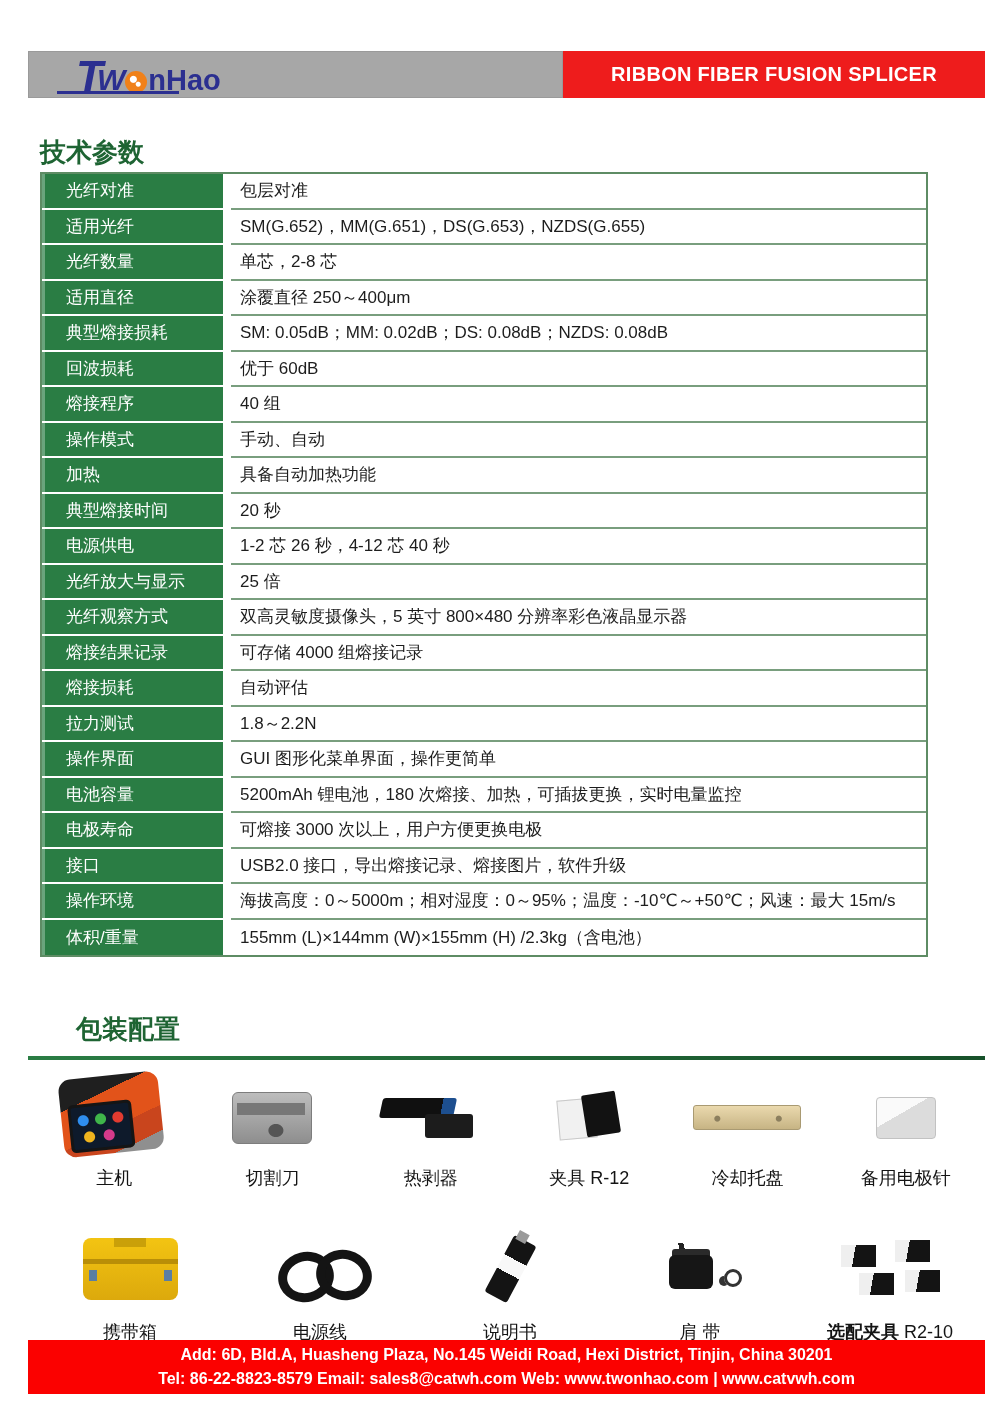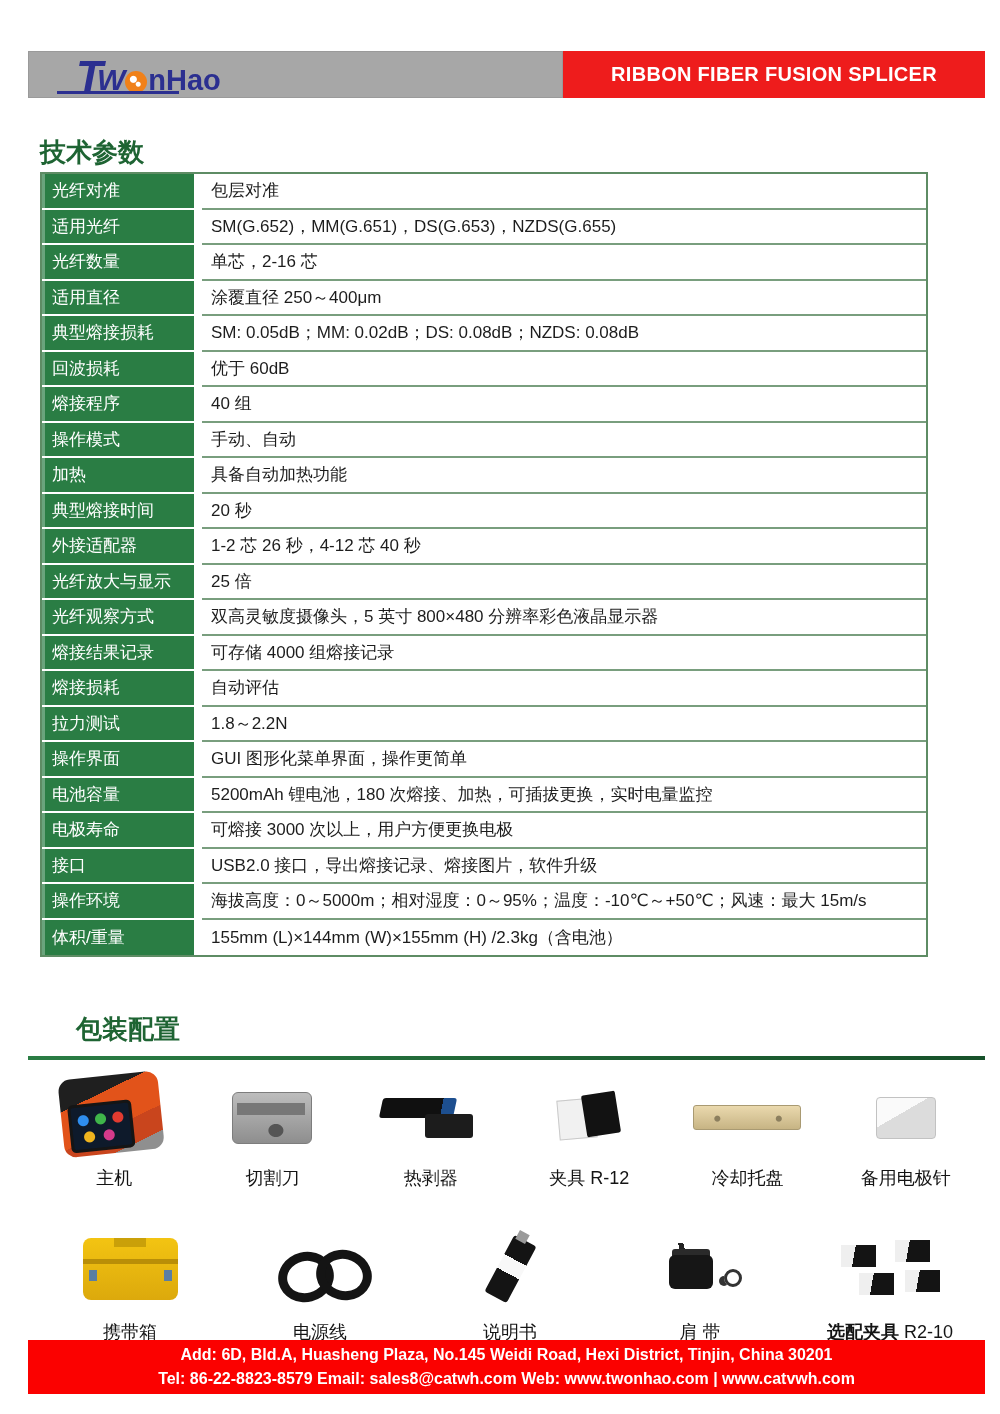--- a/index.html
+++ b/index.html
@@ -24,22 +24,22 @@
   .banner-title{color:#ffffff;font-weight:bold;font-size:20px;letter-spacing:.3px;}
   
   .section-title{position:absolute;left:40px;font-size:26px;font-weight:bold;color:#1e6433;}
   .title-specs{top:116px;margin-top:19px;}
   .title-pkg{top:1012px;margin-left:36px;}
   .pkg-line{position:absolute;top:1056px;left:28px;width:957px;height:4px;
     background:linear-gradient(90deg,#2a7d44,#17512a);}
   
   .spec-table{position:absolute;top:172px;left:40px;width:888px;border:2px solid #5e8c64;box-sizing:border-box;background:#fff;}
   .spec-row{display:flex;height:35.5px;box-sizing:border-box;}
-  .spec-label{width:152px;background:#2a7d44;color:#ffffff;font-size:17px;display:flex;align-items:center;
-    padding-left:10px;box-sizing:border-box;border-bottom:2px solid #ffffff;
+  .spec-label{width:181px;background:#2a7d44;color:#ffffff;font-size:17px;display:flex;align-items:center;
+    padding-left:24px;box-sizing:border-box;border-bottom:2px solid #ffffff;
     box-shadow:inset 3px 0 0 rgba(255,255,255,.30);}
   .spec-gap{width:8px;background:#ffffff;}
   .spec-value{flex:1;background:#ffffff;color:#1d1d1d;font-size:17px;display:flex;align-items:center;
     padding-left:9px;box-sizing:border-box;border-bottom:2px solid #799e7e;}
   .spec-row:last-child .spec-label,.spec-row:last-child .spec-value{border-bottom:none;}
   
   .pkg-row{position:absolute;left:35px;width:950px;display:flex;}
   .pkg-row1{top:1075px;}
   .pkg-row2{top:1232px;}
   .pkg-item{flex:1;display:flex;flex-direction:column;align-items:center;}
@@ -139,21 +139,21 @@
       <div class="spec-value">包层对准</div>
     </div>
     <div class="spec-row">
       <div class="spec-label">适用光纤</div>
       <div class="spec-gap"></div>
       <div class="spec-value">SM(G.652)，MM(G.651)，DS(G.653)，NZDS(G.655)</div>
     </div>
     <div class="spec-row">
       <div class="spec-label">光纤数量</div>
       <div class="spec-gap"></div>
-      <div class="spec-value">单芯，2-16 芯</div>
+      <div class="spec-value">单芯，2-8 芯</div>
     </div>
     <div class="spec-row">
       <div class="spec-label">适用直径</div>
       <div class="spec-gap"></div>
       <div class="spec-value">涂覆直径 250～400μm</div>
     </div>
     <div class="spec-row">
       <div class="spec-label">典型熔接损耗</div>
       <div class="spec-gap"></div>
       <div class="spec-value">SM: 0.05dB；MM: 0.02dB；DS: 0.08dB；NZDS: 0.08dB</div>
@@ -177,21 +177,21 @@
       <div class="spec-label">加热</div>
       <div class="spec-gap"></div>
       <div class="spec-value">具备自动加热功能</div>
     </div>
     <div class="spec-row">
       <div class="spec-label">典型熔接时间</div>
       <div class="spec-gap"></div>
       <div class="spec-value">20 秒</div>
     </div>
     <div class="spec-row">
-      <div class="spec-label">外接适配器</div>
+      <div class="spec-label">电源供电</div>
       <div class="spec-gap"></div>
       <div class="spec-value">1-2 芯 26 秒，4-12 芯 40 秒</div>
     </div>
     <div class="spec-row">
       <div class="spec-label">光纤放大与显示</div>
       <div class="spec-gap"></div>
       <div class="spec-value">25 倍</div>
     </div>
     <div class="spec-row">
       <div class="spec-label">光纤观察方式</div>

